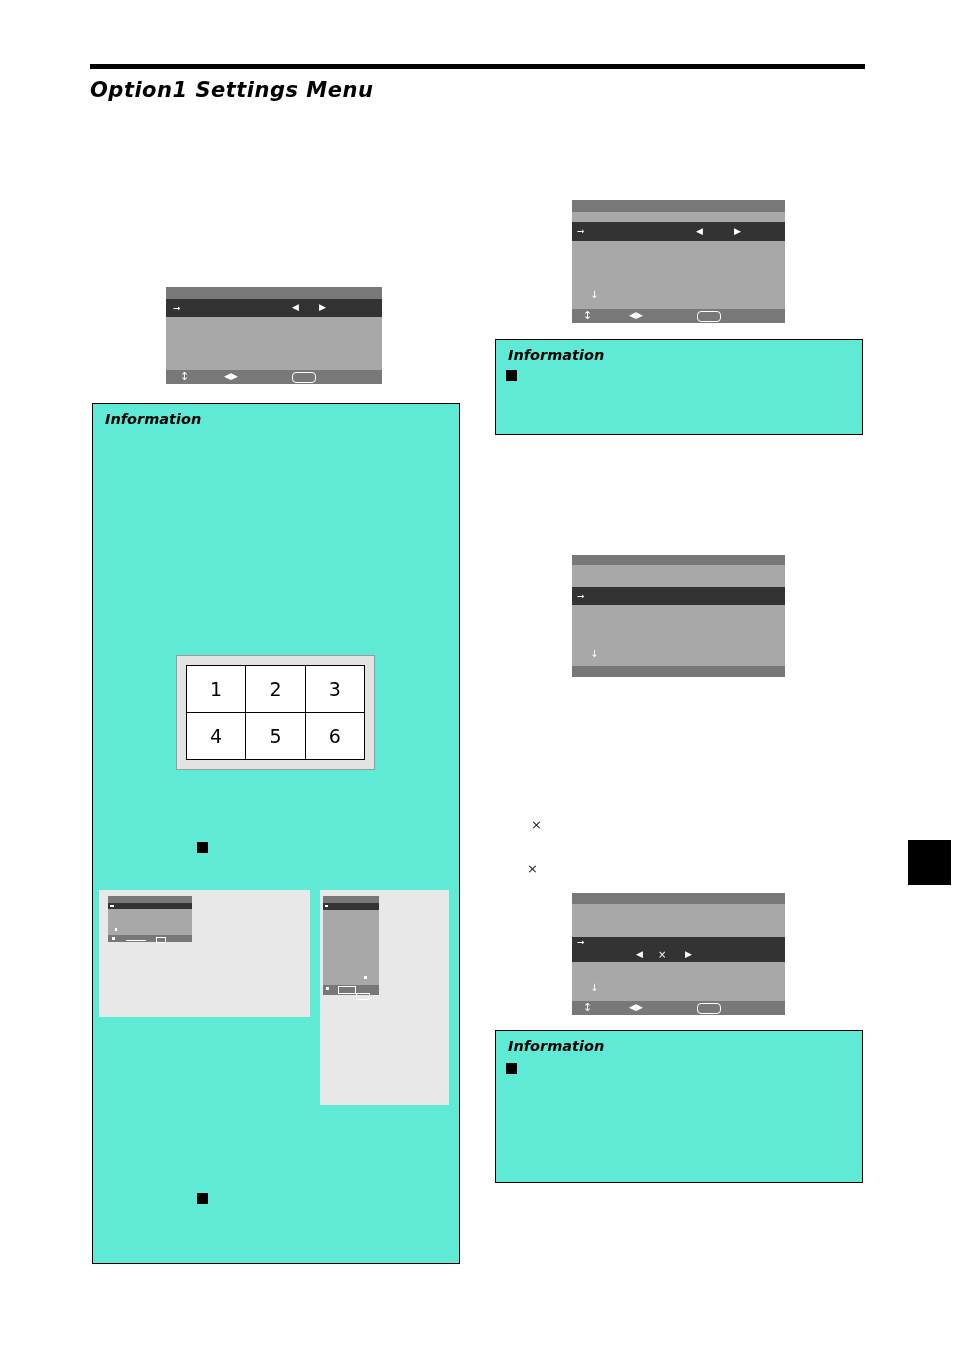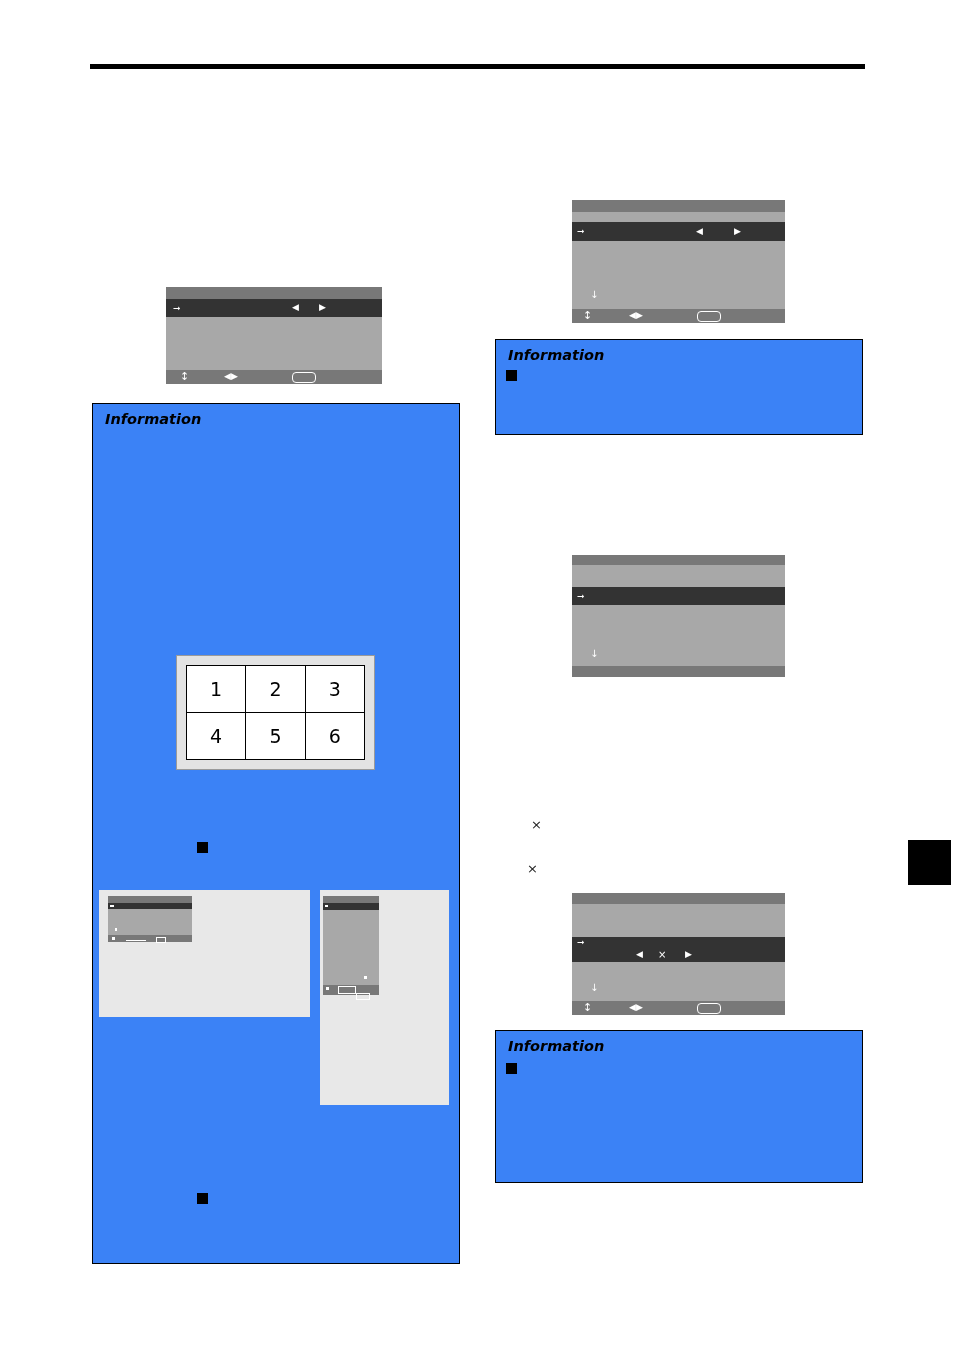--- a/index.html
+++ b/index.html
@@ -37,21 +37,21 @@
   .gl-lr{font-size:11px;}
   .gl-down{font-size:11px;}
   .gl-x{font-size:10px;color:#fff;}
   .btn-box{
     position:absolute;border:1px solid #fff;border-radius:4px;
     width:22px;height:9px;background:transparent;
   }
 
   
   .info{
-    position:absolute;border:1.6px solid #000;background:#3b82f6;box-sizing:border-box;
+    position:absolute;border:1.6px solid #000;background:#5eead4;box-sizing:border-box;
   }
   .info .info-title{
     position:absolute;left:12px;top:7px;
     font-family:"DejaVu Sans", sans-serif;
     font-weight:bold;font-style:italic;font-size:14.5px;color:#000;
   }
   .bullet{
     position:absolute;width:11px;height:11px;background:#000;
   }
 
@@ -86,20 +86,21 @@
     font-size:13px;color:#222;line-height:1;
   }
   .page-tab{position:absolute;background:#000;}
 </style>
 </head>
 <body>
 
 <div class="page">
 
   <div class="rule"></div>
+  <div class="page-title">Option1 Settings Menu</div>
 
   <div class="osd" style="left:166px;top:287px;width:216px;height:97px;">
     <div class="bar-top" style="height:12px;"></div>
     <div class="row-sel" style="height:18px;">
       <span class="gl gl-rt" style="left:7px;top:5px;">➞</span>
       <span class="gl gl-left" style="left:126px;top:4px;">◀</span>
       <span class="gl gl-left" style="left:153px;top:4px;">▶</span>
     </div>
     <div class="body" style="height:53px;"></div>
     <div class="bar-bottom" style="height:14px;">

